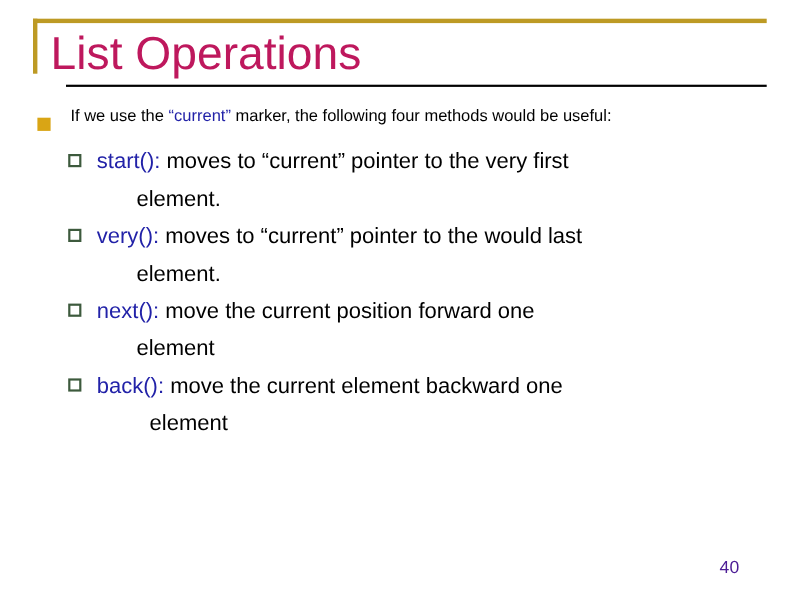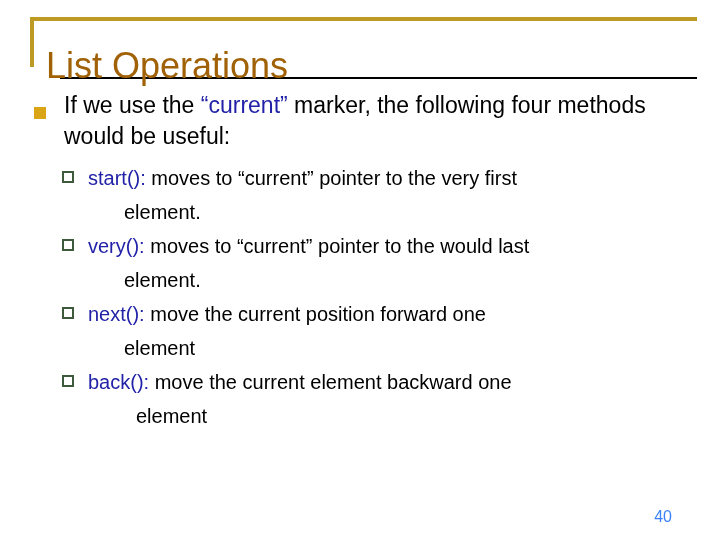--- a/index.html
+++ b/index.html
@@ -41,24 +41,24 @@
     top: 77px;
     width: 637px;
     height: 2px;
     background: #000000;
   }
 
   
   .slide-title {
     position: absolute;
     left: 46px;
-    top: 44px;
-    font-size: 36px;
+    top: 27px;
+    font-size: 42px;
     line-height: 44px;
-    color: #a16207;
+    color: #be185d;
     white-space: nowrap;
     letter-spacing: 0px;
   }
 
   
   .body-area {
     position: absolute;
     left: 0;
     top: 90px;
     width: 720px;
@@ -71,21 +71,21 @@
   }
   .l1-bullet {
     position: absolute;
     left: 34px;
     top: 17px;
     width: 12px;
     height: 12px;
     background: #d9a515;
   }
   .l1-text {
-    font-size: 23px;
+    font-size: 15px;
     line-height: 31px;
     color: #000000;
     width: 610px;
   }
   .kw {
     color: #2222a8;
   }
 
   .l2-list {
     margin-top: 9px;
@@ -119,21 +119,21 @@
   .l2-text .cont.deep {
     padding-left: 48px;
   }
 
   
   .page-number {
     position: absolute;
     right: 48px;
     bottom: 14px;
     font-size: 16px;
-    color: #3b82f6;
+    color: #4c1d95;
   }
 </style>
 </head>
 <body>
 
 <div id="slide">
 
   <div class="title-rule-top"></div>
   <div class="title-rule-left"></div>
   <div class="title-rule-bottom"></div>

